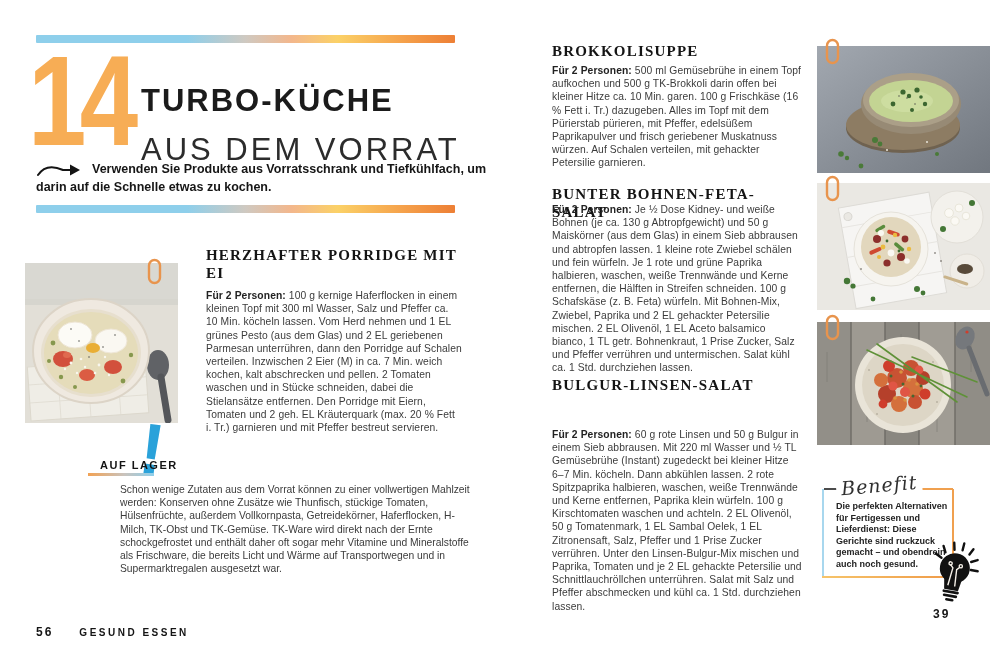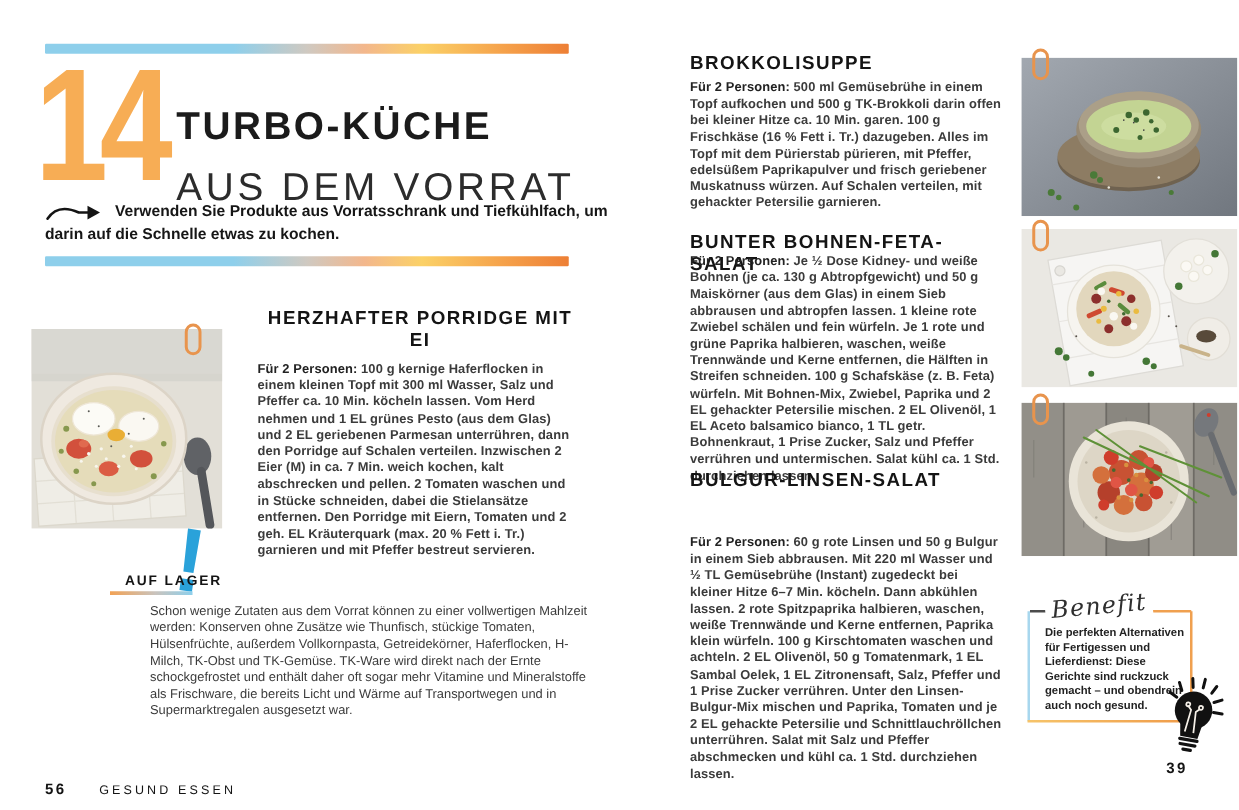--- a/index.html
+++ b/index.html
@@ -24,43 +24,43 @@
     letter-spacing:-8px; color:#f7ad55; transform:scaleX(0.82); transform-origin:0 0;
   }
   .chapter-titles { left:141px; top:85px; }
   .chapter-title1 { font-size:31px; font-weight:800; letter-spacing:2px; color:#1b1b1b; line-height:1; }
   .chapter-title2 { font-size:31px; font-weight:300; letter-spacing:3px; color:#2c2c2c; line-height:1; margin-top:18px; }
 
   .intro { left:36px; top:160px; width:452px; font-size:12.5px; font-weight:700; line-height:18px; color:#161616; text-indent:56px; }
   .intro-arrow { left:36px; top:162px; }
 
   
-  .recipe-title { font-size:15px; font-weight:800; letter-spacing:1.2px; color:#141414; line-height:18px; }
-  .recipe-body { font-size:10.3px; line-height:13.2px; color:#3b3b3b; letter-spacing:0.1px;font-weight:bold; }
+  .recipe-title { font-size:15px; font-weight:800; letter-spacing:1.2px; color:#141414; line-height:18px;font-family:Liberation Serif, serif; }
+  .recipe-body { font-size:10.3px; line-height:13.2px; color:#3b3b3b; letter-spacing:0.1px; }
   .recipe-body b { color:#222; }
 
-  .rt-left { left:206px; top:246px; width:260px;text-align:center; }
+  .rt-left { left:206px; top:246px; width:260px; }
   .rb-left { left:206px; top:269px; width:256px;margin-top:20px; }
 
   .col-right { left:552px; width:250px; }
   .t1 { top:42px; }  .b1 { top:64px; }
   .t2 { top:185px; } .b2 { top:203px; }
   .t3 { top:376px; } .b3 { top:428px; }
 
   
   .auf-label { left:88px; top:459px; font-size:11px; font-weight:800; letter-spacing:1.5px; color:#141414;margin-left:12px; }
   .auf-underline { left:88px; top:473px; width:66px; height:3px;
     background:linear-gradient(90deg,#f2a254 0%,#c9c3bd 55%,#8ecfeb 100%); }
   .excl-mark { left:140px; top:413px; font-size:72px; font-weight:800; color:#2aa2da; transform:rotate(8deg); line-height:1; }
   .auf-body { left:88px; top:483px; width:352px; font-size:10.3px; line-height:13.2px; color:#3b3b3b;margin-left:32px; }
 
   
   .footer-left { left:36px; top:607px; display:flex; align-items:baseline; }
   .pagenum { font-size:12px; font-weight:800; letter-spacing:2px; color:#141414; }
-  .footer-label { margin-left:26px; font-size:10px; font-weight:400; letter-spacing:2.5px; color:#141414;margin-top:20px; }
+  .footer-label { margin-left:26px; font-size:10px; font-weight:700; letter-spacing:2.5px; color:#141414;margin-top:20px; }
   .pagenum-right { left:933px; top:607px;text-align:right; }
 
   
   .photo { overflow:hidden; }
   .photo svg { display:block; }
   .photo-porridge { left:25px; top:263px; width:153px; height:160px; }
   .photo-soup    { left:817px; top:46px;  width:173px; height:127px; }
   .photo-salad   { left:817px; top:183px; width:173px; height:127px; }
   .photo-bulgur  { left:817px; top:322px; width:173px; height:123px; }
 

